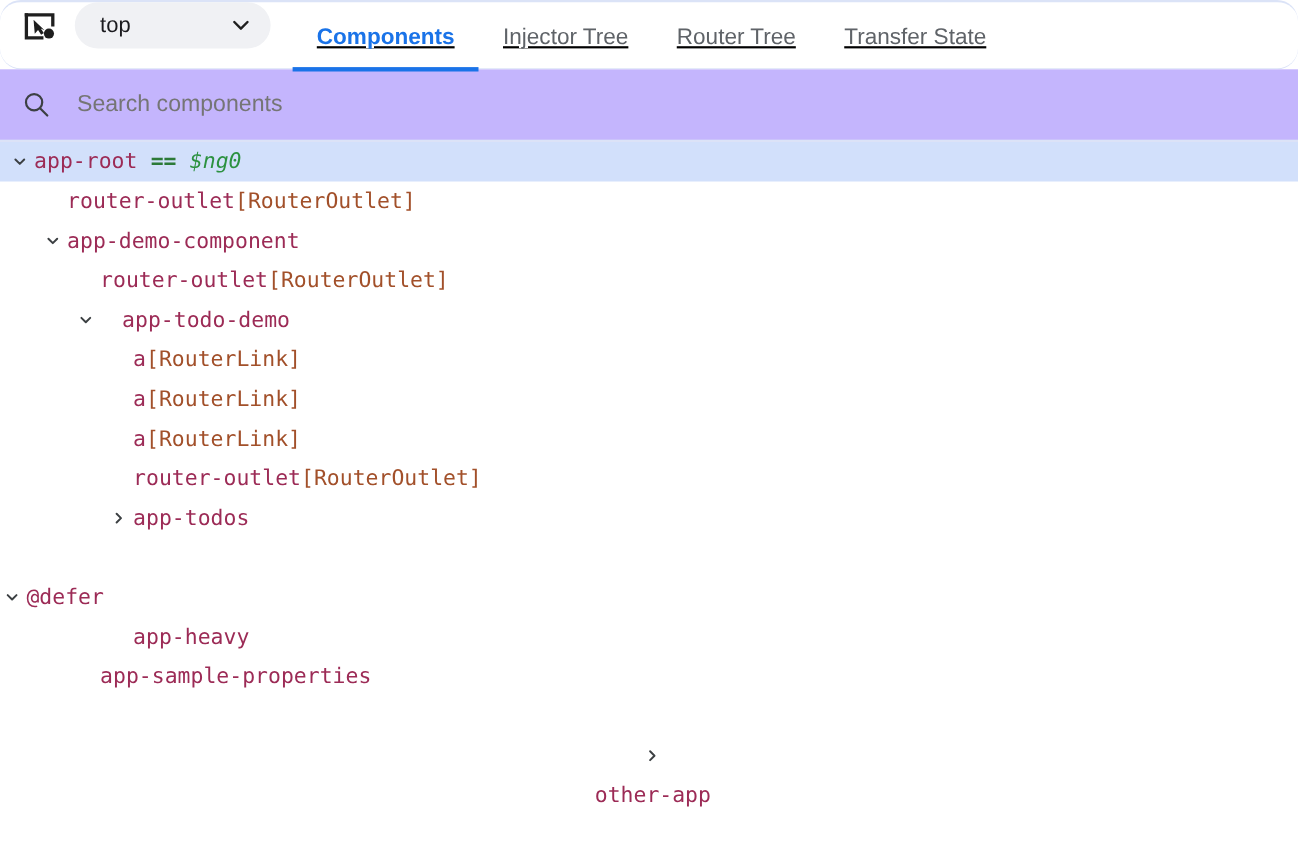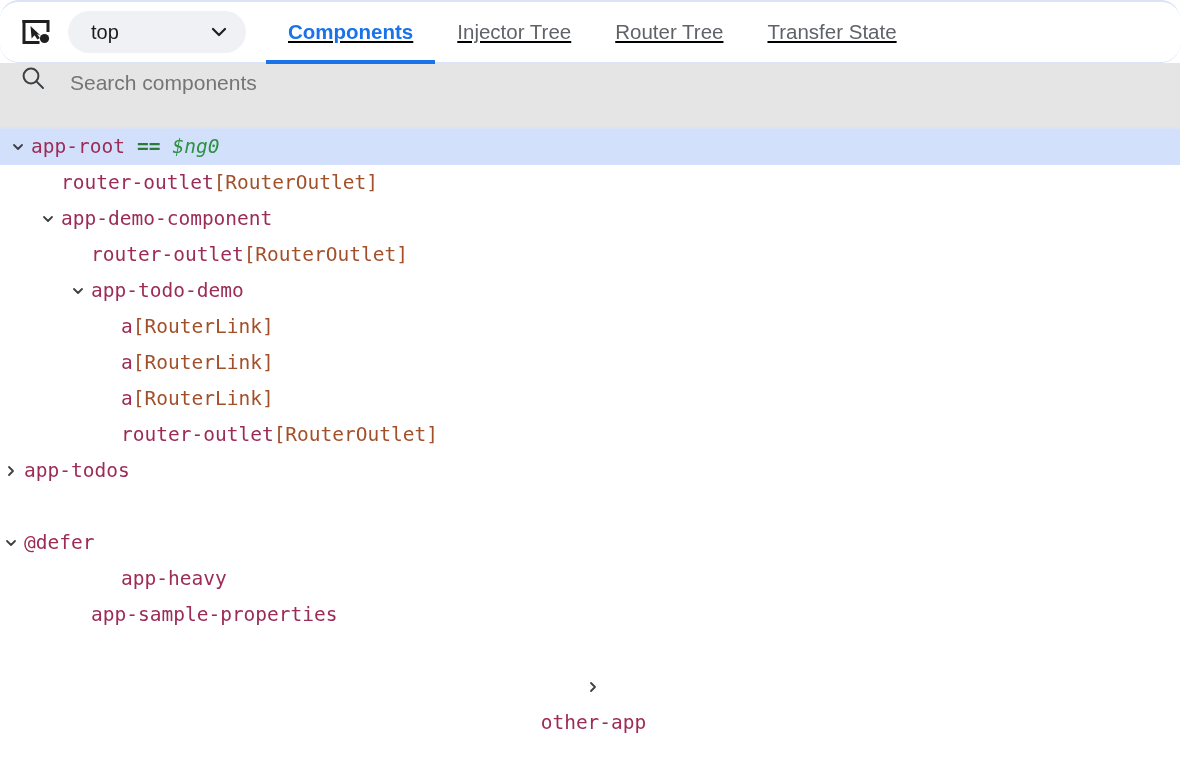--- a/index.html
+++ b/index.html
@@ -15,21 +15,21 @@
     display: flex; flex-direction: column;
     background: #ffffff;
     position: relative;
   }
 
   
   .toolbar {
     height: 63px;
     min-height: 63px;
     display: flex;
-    align-items: center;
+    align-items: flex-start;
     background: #ffffff;
     border-top: 2px solid #dbe3f7;
     border-bottom: 1px solid #dbe3f7;
     padding-left: 14px;
     position: relative;
     border-radius: 19px;
   }
   .inspect-btn {
     width: 44px; height: 44px;
     display: flex; align-items: center; justify-content: center;
@@ -92,22 +92,23 @@
     left: 0; right: 0; bottom: 0;
     height: 4px;
     background: #1a73e8;
   }
 
   
   .searchbar {
     height: 66px;
     min-height: 66px;
     display: flex;
+    align-items: center;
     padding-left: 18px;
-    background: #e5e5e5;
+    background: #c4b5fd;
     border-bottom: 2px solid #dbe3f7;
   }
   .search-icon {
     width: 30px; height: 30px;
     display: flex; align-items: center; justify-content: center;
     flex: none;
     margin-right: 22px;
   }
   .search-input {
     flex: 1;
@@ -226,78 +227,78 @@
           <svg width="14" height="14" viewBox="0 0 14 14" aria-hidden="true">
             <path d="M3 5 L7 9 L11 5" fill="none" stroke="#3c4043" stroke-width="1.8" stroke-linecap="round" stroke-linejoin="round"></path>
           </svg>
         </span>
         <span class="node-label"><span class="c-component">app-demo-component</span></span>
       </div>
       <div class="tree-row" style="padding-left: 67px;">
         <span class="twisty"></span>
         <span class="node-label"><span class="c-component">router-outlet</span><span class="c-directive">[RouterOutlet]</span></span>
       </div>
+      <div class="tree-row" style="padding-left: 67px; gap: 20px;">
+        <span class="twisty">
+          <svg width="14" height="14" viewBox="0 0 14 14" aria-hidden="true">
+            <path d="M3 5 L7 9 L11 5" fill="none" stroke="#3c4043" stroke-width="1.8" stroke-linecap="round" stroke-linejoin="round"></path>
+          </svg>
+        </span>
+        <span class="node-label"><span class="c-component">app-todo-demo</span></span>
+      </div>
+      <div class="tree-row" style="padding-left: 97px;">
+        <span class="twisty"></span>
+        <span class="node-label"><span class="c-component">a</span><span class="c-directive">[RouterLink]</span></span>
+      </div>
+      <div class="tree-row" style="padding-left: 97px;">
+        <span class="twisty"></span>
+        <span class="node-label"><span class="c-component">a</span><span class="c-directive">[RouterLink]</span></span>
+      </div>
+      <div class="tree-row" style="padding-left: 97px;">
+        <span class="twisty"></span>
+        <span class="node-label"><span class="c-component">a</span><span class="c-directive">[RouterLink]</span></span>
+      </div>
+      <div class="tree-row" style="padding-left: 97px;">
+        <span class="twisty"></span>
+        <span class="node-label"><span class="c-component">router-outlet</span><span class="c-directive">[RouterOutlet]</span></span>
+      </div>
+      <div class="tree-row" style="padding-left: 97px;">
+        <span class="twisty">
+          <svg width="14" height="14" viewBox="0 0 14 14" aria-hidden="true">
+            <path d="M5 3 L9 7 L5 11" fill="none" stroke="#3c4043" stroke-width="1.8" stroke-linecap="round" stroke-linejoin="round"></path>
+          </svg>
+        </span>
+        <span class="node-label"><span class="c-component">app-todos</span></span>
+      </div>
       <div class="tree-row" style="padding-left: 67px;">
+        <span class="twisty"></span>
+        <span class="node-label"><span class="c-blue"><app-zippy></app-zippy></span></span>
+      </div>
+      <div class="tree-row" style="">
         <span class="twisty">
           <svg width="14" height="14" viewBox="0 0 14 14" aria-hidden="true">
             <path d="M3 5 L7 9 L11 5" fill="none" stroke="#3c4043" stroke-width="1.8" stroke-linecap="round" stroke-linejoin="round"></path>
           </svg>
         </span>
-        <span class="node-label"><span class="c-component">app-todo-demo</span></span>
-      </div>
-      <div class="tree-row" style="padding-left: 97px;">
-        <span class="twisty"></span>
-        <span class="node-label"><span class="c-component">a</span><span class="c-directive">[RouterLink]</span></span>
-      </div>
-      <div class="tree-row" style="padding-left: 97px;">
-        <span class="twisty"></span>
-        <span class="node-label"><span class="c-component">a</span><span class="c-directive">[RouterLink]</span></span>
-      </div>
-      <div class="tree-row" style="padding-left: 97px;">
-        <span class="twisty"></span>
-        <span class="node-label"><span class="c-component">a</span><span class="c-directive">[RouterLink]</span></span>
-      </div>
-      <div class="tree-row" style="padding-left: 97px;">
-        <span class="twisty"></span>
-        <span class="node-label"><span class="c-component">router-outlet</span><span class="c-directive">[RouterOutlet]</span></span>
-      </div>
-      <div class="tree-row" style="">
+        <span class="node-label"><span class="c-component">@defer</span></span>
+      </div>
+      <div class="tree-row" style="padding-left: 97px;">
+        <span class="twisty"></span>
+        <span class="node-label"><span class="c-component">app-heavy</span></span>
+      </div>
+      <div class="tree-row" style="padding-left: 67px;">
+        <span class="twisty"></span>
+        <span class="node-label"><span class="c-component">app-sample-properties</span></span>
+      </div>
+      <div class="tree-row" style="padding-left: 67px;">
+        <span class="twisty"></span>
+      </div>
+      <div class="tree-row" style="padding-left: 7px; flex-direction: column;">
         <span class="twisty">
           <svg width="14" height="14" viewBox="0 0 14 14" aria-hidden="true">
             <path d="M5 3 L9 7 L5 11" fill="none" stroke="#3c4043" stroke-width="1.8" stroke-linecap="round" stroke-linejoin="round"></path>
           </svg>
         </span>
-        <span class="node-label"><span class="c-component">app-todos</span></span>
-      </div>
-      <div class="tree-row" style="padding-left: 67px;">
-        <span class="twisty"></span>
-        <span class="node-label"><span class="c-blue"><app-zippy></app-zippy></span></span>
-      </div>
-      <div class="tree-row" style="">
-        <span class="twisty">
-          <svg width="14" height="14" viewBox="0 0 14 14" aria-hidden="true">
-            <path d="M3 5 L7 9 L11 5" fill="none" stroke="#3c4043" stroke-width="1.8" stroke-linecap="round" stroke-linejoin="round"></path>
-          </svg>
-        </span>
-        <span class="node-label"><span class="c-component">@defer</span></span>
-      </div>
-      <div class="tree-row" style="padding-left: 97px;">
-        <span class="twisty"></span>
-        <span class="node-label"><span class="c-component">app-heavy</span></span>
-      </div>
-      <div class="tree-row" style="padding-left: 67px;">
-        <span class="twisty"></span>
-        <span class="node-label"><span class="c-component">app-sample-properties</span></span>
-      </div>
-      <div class="tree-row" style="padding-left: 67px;">
-        <span class="twisty"></span>
-      </div>
-      <div class="tree-row" style="padding-left: 7px; flex-direction: column;">
-        <span class="twisty">
-          <svg width="14" height="14" viewBox="0 0 14 14" aria-hidden="true">
-            <path d="M5 3 L9 7 L5 11" fill="none" stroke="#3c4043" stroke-width="1.8" stroke-linecap="round" stroke-linejoin="round"></path>
-          </svg>
-        </span>
         <span class="node-label"><span class="c-component">other-app</span></span>
       </div>
     </div>
 
 </div>
 
 </body></html>

